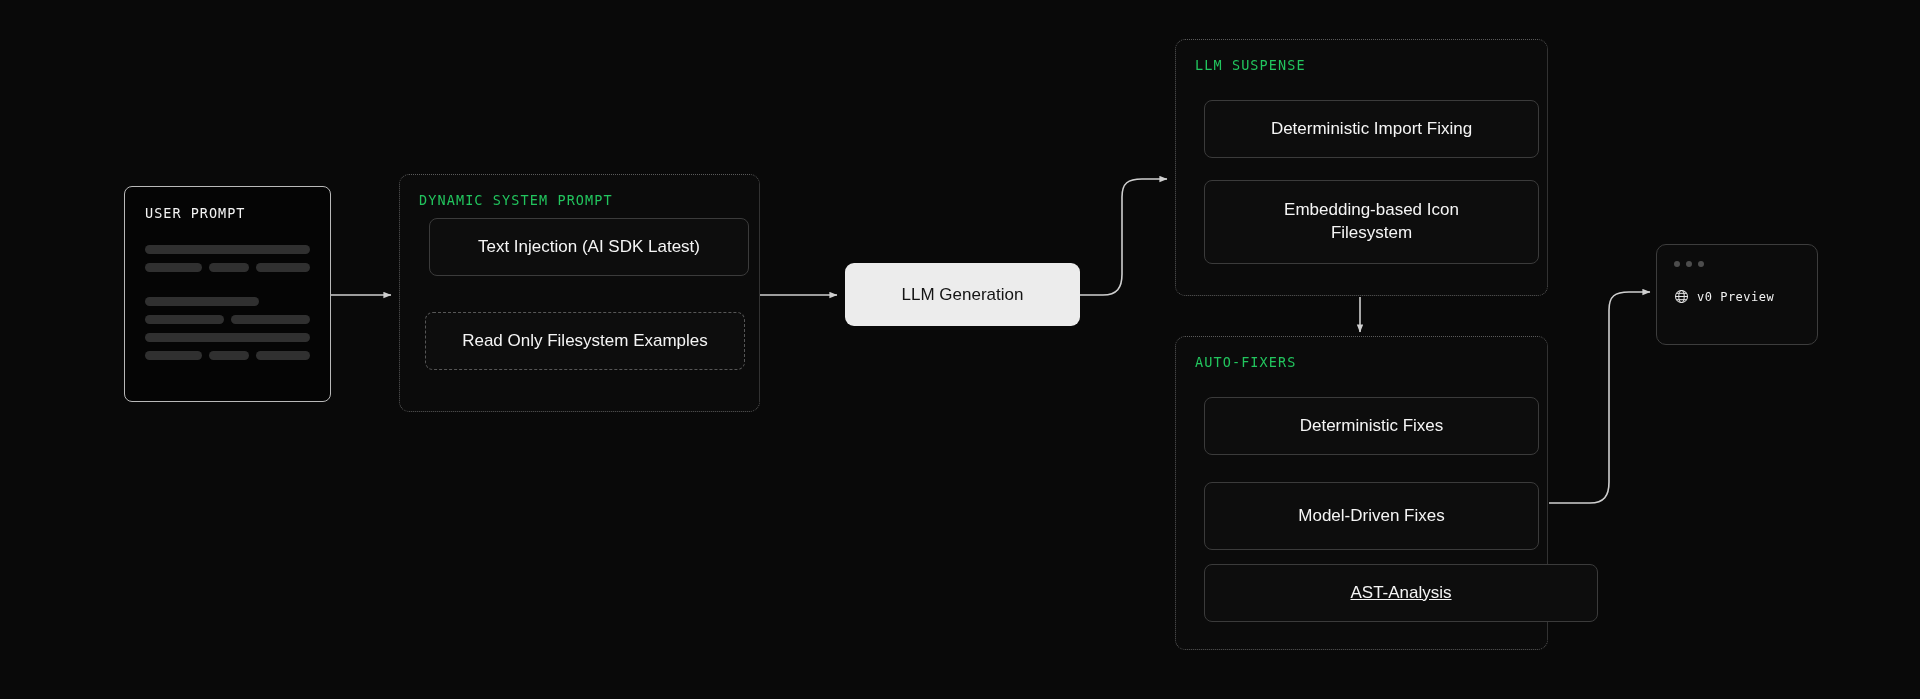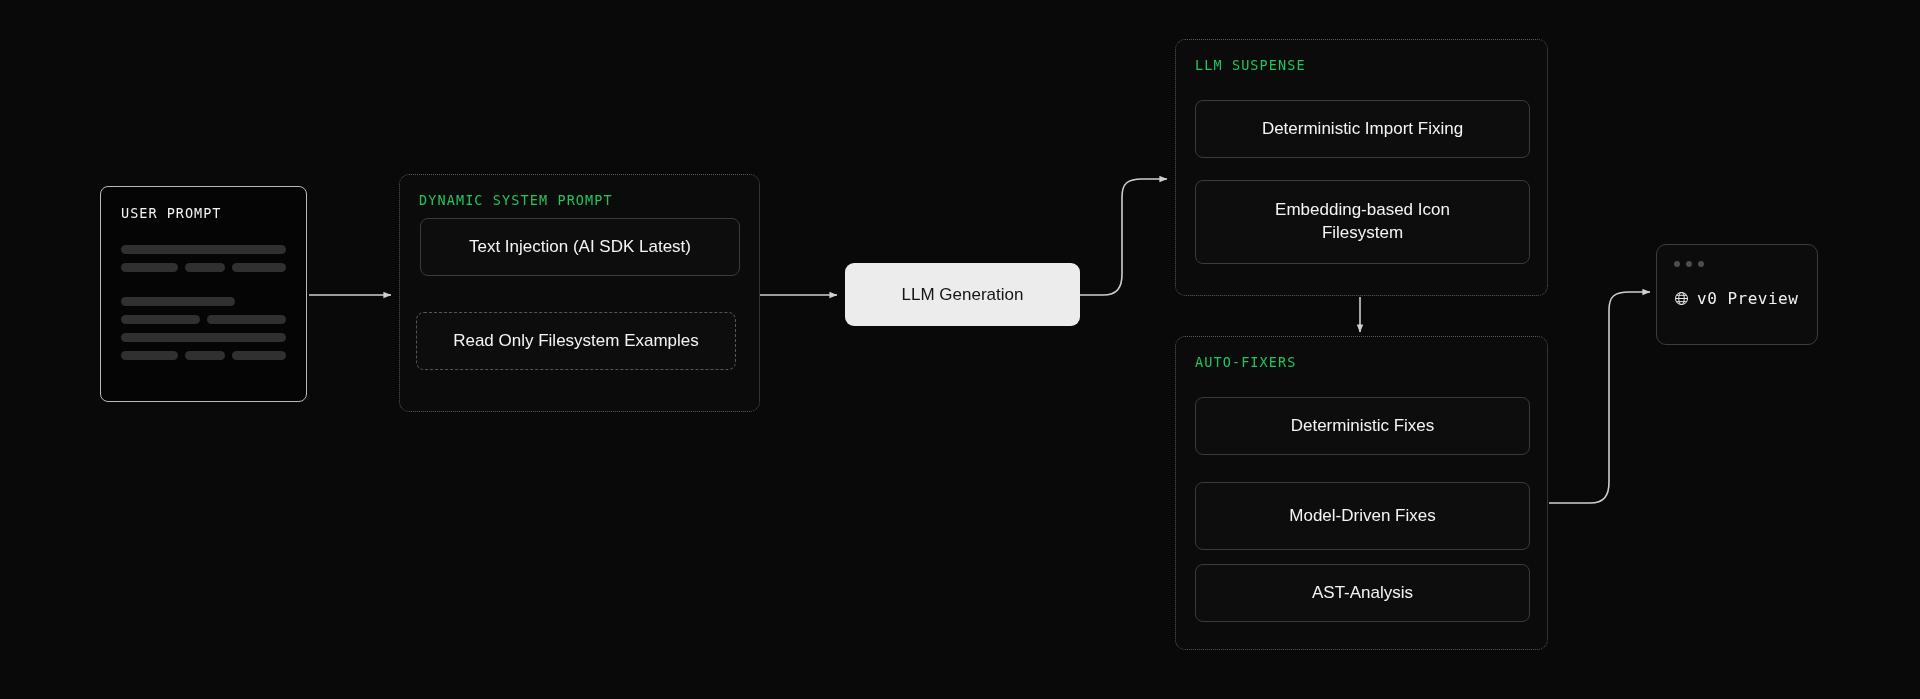--- a/index.html
+++ b/index.html
@@ -20,20 +20,21 @@
     height: 699px;
     background: #090909;
   }
 
   
   .node {
     position: absolute;
     box-sizing: border-box;
     border-radius: 10px;
     background: #0c0c0c;
+    margin-left: 24px;
   }
 
   
   #user-prompt {
     left: 100px;
     top: 186px;
     width: 207px;
     height: 216px;
     border: 1px solid #b9b9b9;
     border-radius: 8px;
@@ -96,20 +97,21 @@
     border-radius: 8px;
     background: #0d0d0d;
     display: flex;
     align-items: center;
     justify-content: center;
     text-align: center;
     font-size: 17px;
     line-height: 1.35;
     color: #f5f5f5;
     padding: 4px 10px;
+    margin-left: 9px;
   }
   .box.dashed {
     border-style: dashed;
     border-color: #565656;
   }
 
   
   #llm-generation {
     position: absolute;
     box-sizing: border-box;
@@ -153,21 +155,21 @@
     background: #4d4d4d;
   }
   #v0-preview .pv-label {
     position: absolute;
     left: 17px;
     top: 44px;
     display: flex;
     align-items: center;
     gap: 8px;
     font-family: "DejaVu Sans Mono", "Liberation Mono", monospace;
-    font-size: 16px;
+    font-size: 12px;
     letter-spacing: 0.5px;
     color: #f2f2f2;
     white-space: nowrap;
   }
   .globe-icon svg { display: block; }
 
   
   #wires {
     position: absolute;
     left: 0; top: 0;
@@ -263,21 +265,21 @@
     <div class="group-title">AUTO-FIXERS</div>
 
     <div class="box" style="left:19px; top:60px; width:335px; height:58px;">
       <span>Deterministic Fixes</span>
     </div>
 
     <div class="box" style="left:19px; top:145px; width:335px; height:68px;">
       <span>Model-Driven Fixes</span>
     </div>
 
-    <div class="box" style="left:19px; top:227px; width:335px; height:58px;">
+    <div class="box" style="left:19px; top:227px; width:394px; height:58px;text-decoration:underline;">
       <span>AST-Analysis</span>
     </div>
   </div>
 
   <div id="v0-preview">
     <div class="win-dots">
       <i></i>
       <i></i>
       <i></i>
     </div>

